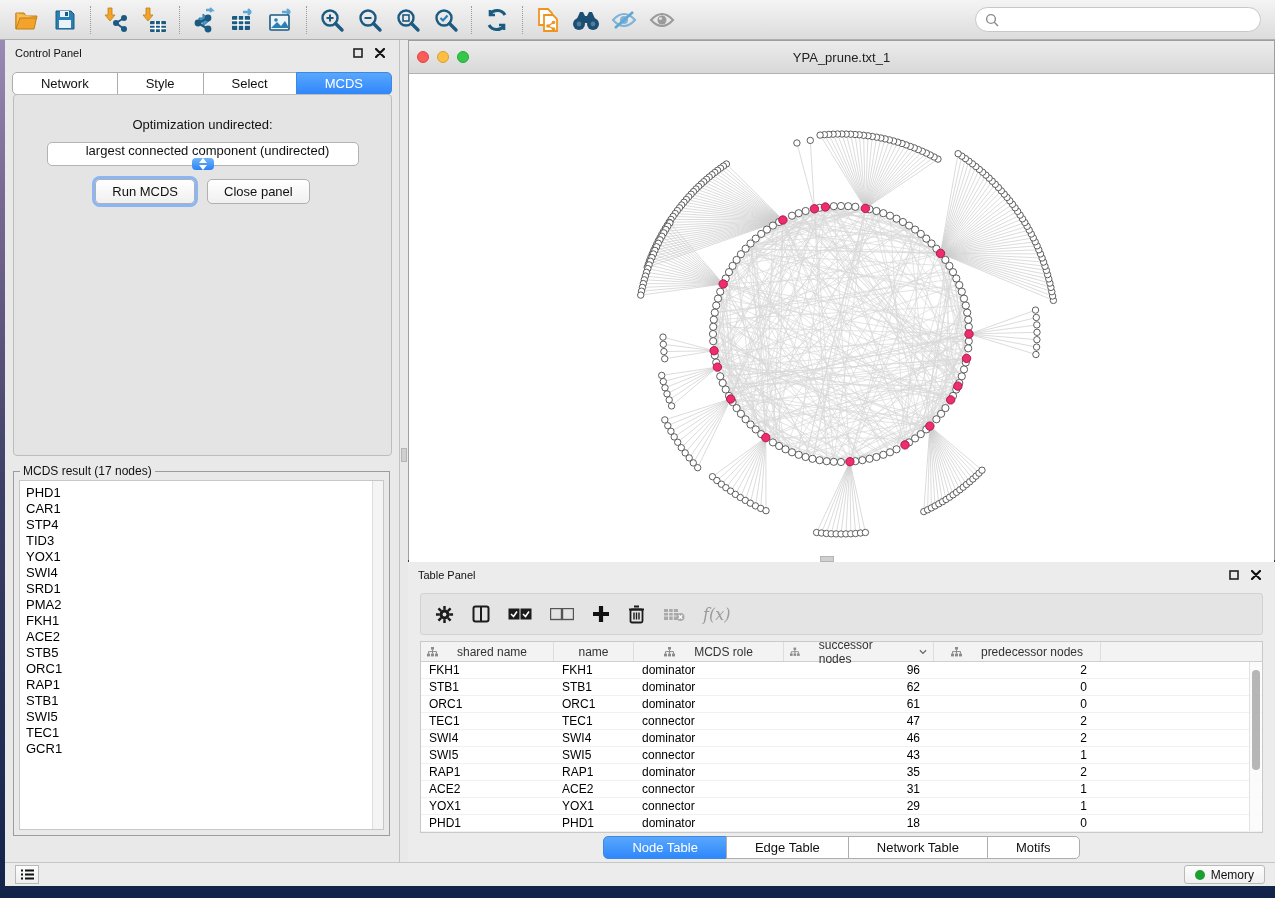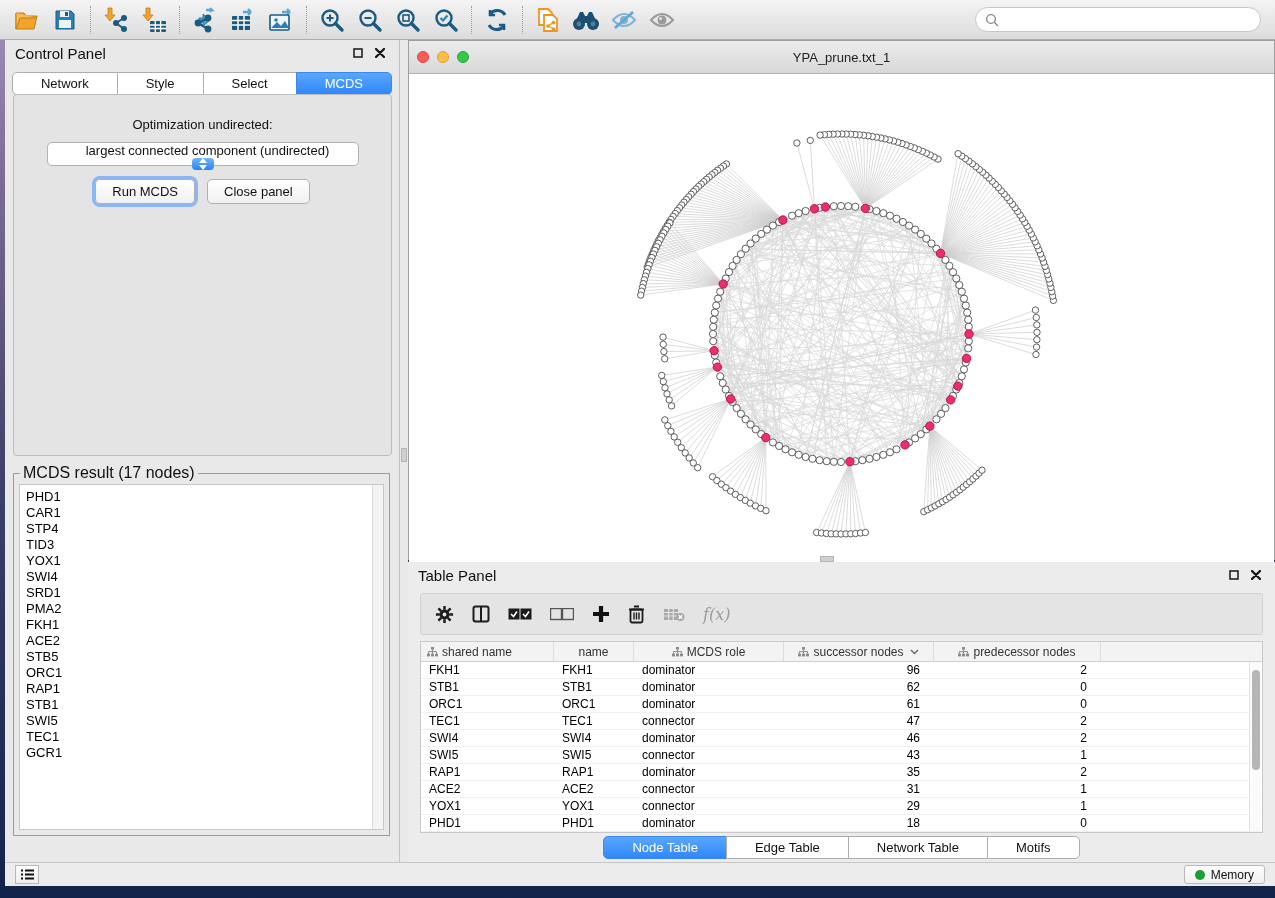--- a/index.html
+++ b/index.html
@@ -20,21 +20,21 @@
   .searchbox input { border:none; outline:none; flex:1; font-size:12px; background:transparent; margin-left:6px; }
 
   
   .left-strip { position:absolute; left:0; top:40px; width:5px; height:846px; }
   .bottom-strip { position:absolute; left:0; top:886px; width:1275px; height:12px; }
 
   
   .control-panel { position:absolute; left:5px; top:40px; width:395px; height:822px;
     background:#e9e9e9; border-right:1px solid #c2c2c2; }
   .panel-header { height:26px; display:flex; align-items:center; padding:0 10px; }
-  .panel-title { font-size:15px; color:#111; flex:1; }
+  .panel-title { font-size:11px; color:#111; flex:1; }
   .win-ic { width:18px; height:16px; display:flex; align-items:center; justify-content:center; margin-left:4px; }
   .seg-tabs { display:flex; justify-content:center; margin-top:6px; }
   .seg-tab { font-size:13px; color:#111; background:#fff; border:1px solid #adadad;
     padding:3px 28px; margin-left:-1px; cursor:default; }
   .seg-tab:first-child { border-radius:5px 0 0 5px; margin-left:0; }
   .seg-tab:last-child { border-radius:0 5px 5px 0; }
   .seg-tab.active { background:linear-gradient(#59a7fd,#2f87fb); color:#fff; border-color:#3d88e0; }
   .cp-box { position:absolute; left:8px; top:54px; width:379px; height:362px;
     background:#e4e4e4; border:1px solid #bdbdbd; border-radius:4px; }
   .opt-label { text-align:center; font-size:13px; color:#111; margin-top:22px; }
@@ -46,21 +46,21 @@
     background:linear-gradient(#6fb5f9,#2a82f5); display:flex; flex-direction:column;
     align-items:center; justify-content:center; gap:2px; }
   .dd-up { width:0;height:0;border-left:4px solid transparent;border-right:4px solid transparent;border-bottom:5px solid #fff; }
   .dd-down { width:0;height:0;border-left:4px solid transparent;border-right:4px solid transparent;border-top:5px solid #fff; }
   .cp-buttons { display:flex; justify-content:center; gap:12px; margin-top:13px; }
   .btn { background:linear-gradient(#ffffff,#f0f0f0); border:1px solid #b0b0b0; border-radius:5px;
     font-size:13px; color:#111; padding:4px 16px; cursor:default; }
   .btn.focus-ring { box-shadow:0 0 0 3px rgba(91,157,251,.65); }
   .mcds-fieldset { position:absolute; left:8px; top:424px; width:377px; height:372px;
     border:1px solid #9c9c9c; background:transparent; }
-  .mcds-fieldset legend { font-size:16px; color:#111; margin-left:6px; padding:0 3px; }
+  .mcds-fieldset legend { font-size:12px; color:#111; margin-left:6px; padding:0 3px; }
   .mcds-list { position:absolute; left:5px; top:2px; right:5px; bottom:5px; background:#fff;
     border:1px solid #c7c7c7; overflow:hidden; }
   .mcds-list ul { list-style:none; padding:4px 0 0 6px; }
   .mcds-list li { font-size:13px; color:#000; line-height:16px; }
   .mcds-scroll { position:absolute; right:0; top:0; bottom:0; width:11px;
     background:#f4f4f4; border-left:1px solid #ddd; }
 
   
   .v-divider { position:absolute; left:400px; top:40px; width:8px; height:822px; background:#e9e9e9; }
   .v-handle { position:absolute; left:1px; top:408px; width:6px; height:14px; background:#cfcfcf; border:1px solid #b5b5b5; }
@@ -84,21 +84,21 @@
   .tp-toolbar { position:absolute; left:12px; top:31px; width:843px; height:42px;
     background:#e4e4e4; border:1px solid #d2d2d2; border-radius:3px;
     display:flex; align-items:center; gap:18px; padding:0 14px; }
   .tp-ic { display:flex; align-items:center; justify-content:center; cursor:default; }
   .fx { font-family:"DejaVu Serif", serif; font-style:italic; font-size:16px; color:#9b9b9b; }
   .node-table { position:absolute; left:12px; top:79px; width:843px; height:192px;
     background:#fff; border:1px solid #c9c9c9; overflow:hidden; }
   .nt-grid { display:grid; grid-template-columns:133px 80px 150px 150px 167px 1fr; }
   .nt-head { background:#f3f3f3; border-bottom:1px solid #cfcfcf; }
   .nt-hcell { font-size:12px; color:#333; height:19px; display:flex; align-items:center;
-    gap:4px; padding:0 6px; border-right:1px solid #ddd;text-align:center; }
+    gap:19px; padding:0 6px; border-right:1px solid #ddd; }
   .nt-hcell:nth-child(2) { justify-content:center; }
   .nt-hcell:nth-child(3), .nt-hcell:nth-child(4), .nt-hcell:nth-child(5) { justify-content:center; }
   .nt-hcell:last-child { border-right:none; }
   .nt-row { border-bottom:1px solid #f1f1f1; }
   .nt-cell { font-size:12px; color:#000; height:16px; line-height:16px; padding:0 8px; white-space:nowrap; }
   .nt-cell.num { text-align:right; padding-right:14px; }
   .nt-scroll { position:absolute; right:1px; top:20px; bottom:1px; width:12px; background:#fbfbfb; border-left:1px solid #e2e2e2; }
   .nt-thumb { position:absolute; left:2px; top:8px; width:8px; height:100px; background:#b6b6b6; border-radius:4px; }
   .tp-tabs { position:absolute; left:0; right:0; top:274px; display:flex; justify-content:center; }
   .sort-chevron { margin-left:2px; }

